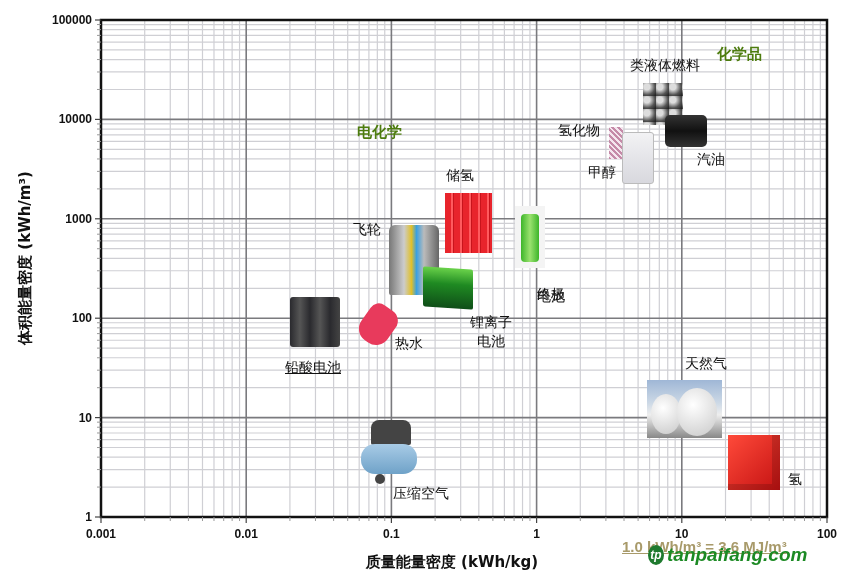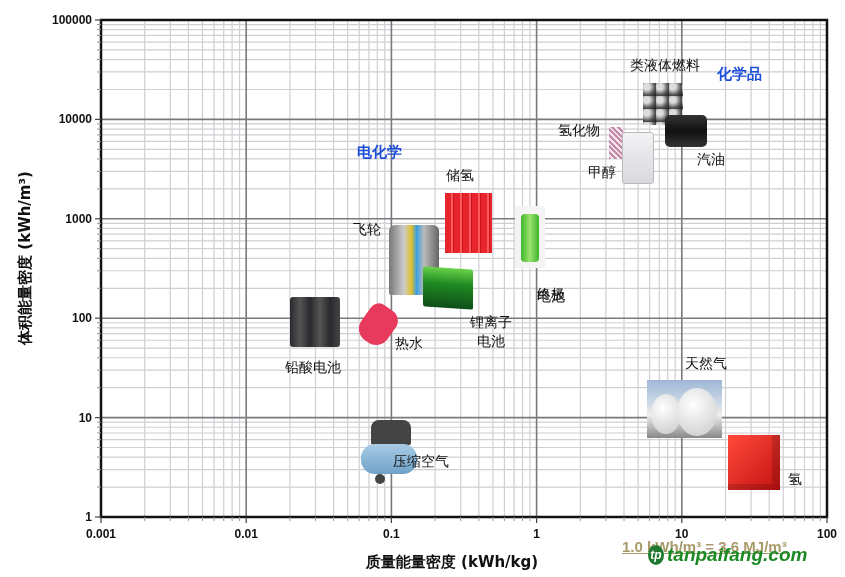--- a/index.html
+++ b/index.html
@@ -1,21 +1,21 @@
 <!DOCTYPE html>
 <html><head>
 <meta charset="utf-8">
 <style>
   html, body { margin:0; padding:0; background:#ffffff; }
   body { width:845px; height:577px; position:relative; overflow:hidden; font-family:"Liberation Sans", "DejaVu Sans", sans-serif; }
   #chart-svg { position:absolute; left:0; top:0; }
   .tick-label { font-family:"Liberation Sans", sans-serif; font-weight:bold; font-size:12px; fill:#111; }
   .axis-title { font-family:"DejaVu Sans", sans-serif; font-weight:bold; font-size:15px; fill:#111; }
   .pt-label { position:absolute; font-family:"DejaVu Sans", sans-serif; font-size:14px; color:#111; line-height:19px; white-space:nowrap; }
-  .region-label { position:absolute; font-family:"DejaVu Sans", sans-serif; font-weight:bold; font-size:15px; color:#1d4ed8; white-space:nowrap;margin-top:20px; }
+  .region-label { position:absolute; font-family:"DejaVu Sans", sans-serif; font-weight:bold; font-size:15px; color:#4d7c0f; white-space:nowrap; }
   .thumb { position:absolute; overflow:hidden; }
   .note { position:absolute; left:622px; top:538px; font-family:"Liberation Sans", sans-serif; font-weight:bold; font-size:15px; color:#a89a6a; text-decoration:underline; white-space:nowrap; }
   .watermark { position:absolute; left:648px; top:544px; display:flex; align-items:center; gap:3px; }
   .wm-logo { width:16px; height:20px; border-radius:50%; background:#1f7a2f; color:#fff; font-weight:bold; font-size:12px; display:flex; align-items:center; justify-content:center; font-family:"Liberation Sans", sans-serif; font-style:italic; }
   .wm-text { font-family:"Liberation Sans", sans-serif; font-weight:bold; font-style:italic; font-size:19px; color:#1c8a24; }
 </style>
 </head>
 <body>
 
 <svg id="chart-svg" width="845" height="577" xmlns="http://www.w3.org/2000/svg">
@@ -255,38 +255,38 @@
 <div class="pt-label" style="left:537px; top:287px;">电池</div>
 
 <div class="pt-label" style="left:353px; top:220px;text-align:right;">飞轮</div>
 <div class="thumb" style="left:389px; top:225px; width:50px; height:70px; background:linear-gradient(90deg,#777,#ccc 30%,#e0c02a 45%,#3aa0e0 55%,#bbb 70%,#666); border-radius:6px 6px 2px 2px;"></div>
 
 <div class="thumb" style="left:423px; top:268px; width:50px; height:40px; background:linear-gradient(#6ad24a,#1f8a22 40%,#0f4e18); border-radius:2px; transform:skewY(4deg);"></div>
 <div class="pt-label" style="left:470px; top:313px;">锂离子</div>
 <div class="pt-label" style="left:477px; top:332px;">电池</div>
 
 <div class="thumb" style="left:290px; top:297px; width:50px; height:50px; background:linear-gradient(90deg,#2a2a2e,#555 20%,#2a2a2e 40%,#555 60%,#2a2a2e 80%,#444); border-radius:3px;"></div>
-<div class="pt-label" style="left:285px; top:358px;">铅酸电池</div>
+<div class="pt-label" style="left:285px; top:358px;text-decoration:underline;">铅酸电池</div>
 
 <div class="thumb" style="left:362px; top:305px; width:32px; height:40px; background:#e83a5c; border-radius:10px 12px 14px 14px; transform:rotate(35deg);"></div>
 <div class="pt-label" style="left:395px; top:334px;">热水</div>
 
 <div class="pt-label" style="left:685px; top:354px;">天然气</div>
 <div class="thumb" style="left:647px; top:380px; width:75px; height:58px; background:linear-gradient(#9fb7d6,#cdd9e6 40%,#eee 60%,#888);">
   <div style="position:absolute; left:4px; top:14px; width:30px; height:40px; border-radius:50%; background:radial-gradient(circle at 40% 35%, #fff, #c8c8c8);"></div>
   <div style="position:absolute; left:30px; top:8px; width:40px; height:48px; border-radius:50%; background:radial-gradient(circle at 40% 35%, #fff, #c8c8c8);"></div>
 </div>
 
 <div class="thumb" style="left:728px; top:435px; width:52px; height:55px; background:linear-gradient(135deg,#ff4a3a,#c41212); box-shadow:inset -8px -6px 0 rgba(0,0,0,0.15);"></div>
 <div class="pt-label" style="left:788px; top:470px;">氢</div>
 
 <div class="thumb" style="left:361px; top:420px; width:60px; height:65px;">
   <div style="position:absolute; left:10px; top:0; width:40px; height:25px; background:#444; border-radius:8px 8px 2px 2px;"></div>
   <div style="position:absolute; left:0; top:24px; width:56px; height:30px; background:linear-gradient(#a8cbe6,#6fa2c8); border-radius:14px;"></div>
   <div style="position:absolute; left:14px; top:54px; width:10px; height:10px; background:#444; border-radius:50%;"></div>
 </div>
-<div class="pt-label" style="left:393px; top:452px;">压缩空气</div>
+<div class="pt-label" style="left:393px; top:484px;">压缩空气</div>
 
 <div class="note">1.0 kWh/m³ = 3.6 MJ/m³</div>
 <div class="watermark">
   <div class="wm-logo">tp</div>
   <div class="wm-text">tanpaifang.com</div>
 </div>
 
 </body></html>

